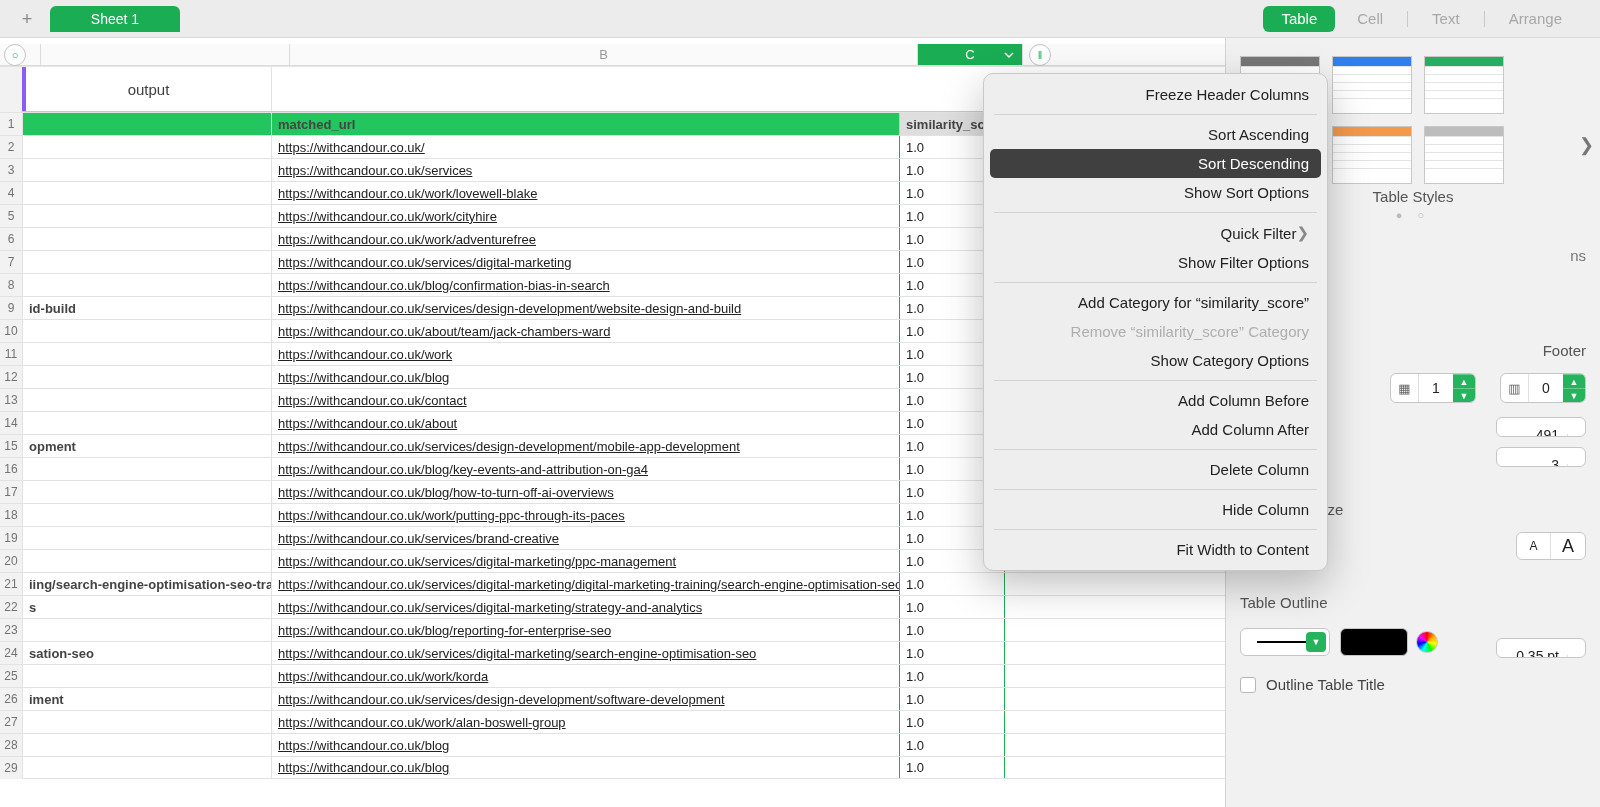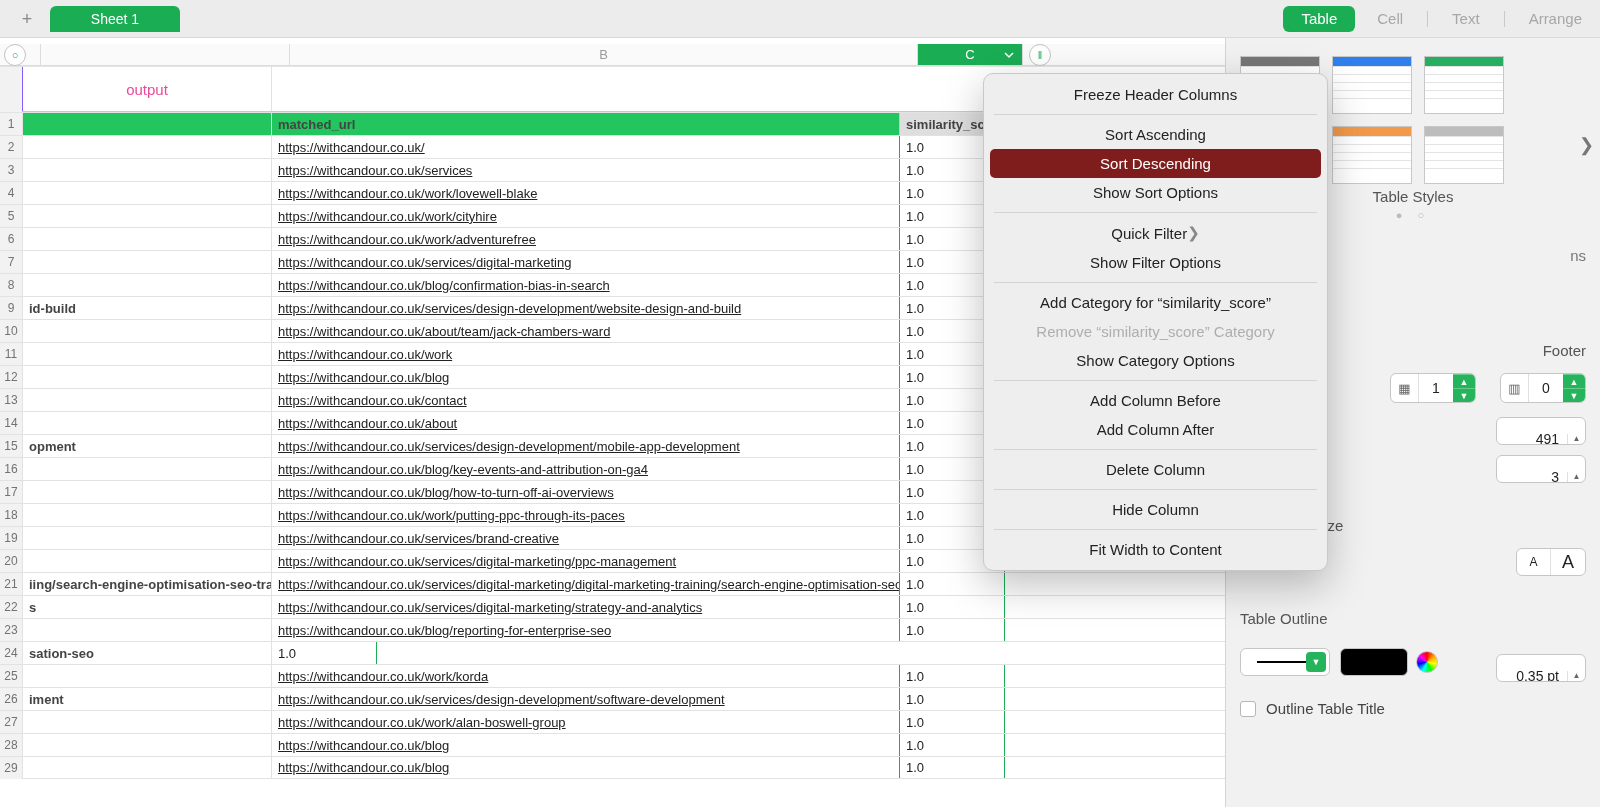--- a/index.html
+++ b/index.html
@@ -37,20 +37,21 @@
     padding: 0 30px;
     border-radius: 6px;
     display: flex; align-items: center; justify-content: center;
     font-size: 14px; font-weight: 500;
     border-bottom-left-radius: 0;
     border-bottom-right-radius: 0;
   }
   .toolbar-spacer { flex: 1; }
   .format-tabs {
     display: flex; align-items: center; gap: 4px;
+    padding-right: 20px;
     height: 100%;
   }
   .ftab {
     padding: 0 18px;
     height: 26px;
     display: flex; align-items: center; justify-content: center;
     font-size: 15px;
     color: #a7a7a7;
   }
   .ftab.active {
@@ -149,22 +150,22 @@
   .title-row {
     height: 46px;
     display: flex;
     border-bottom: 1px solid #c8c8c8;
     border-top: 1px solid #e5e5e5;
   }
   .title-row .cA {
     width: 250px;
     display:flex;align-items:center;justify-content:center;
     border-right:1px solid #e2e2e2;
-    border-left:1px solid #8b5cf6;
-    font-size:15px;color:#ec4899;
+    border-left:4px solid #8b5cf6;
+    font-size:15px;color:#404040;
     background:#fff;
   }
   .title-row .empty-rest{ flex:1; background:#fff;}
 
   .row {
     height: 23px;
     display: flex;
     border-top: 1px solid #e2e2e2;
     font-size: 13px;
   }
@@ -198,23 +199,23 @@
     border: 1px solid #c8c8c8;
     border-radius: 10px;
     box-shadow: 0 14px 40px rgba(0,0,0,0.25);
     padding: 6px;
     font-size: 15px;
     color: #222;
   }
   .cm-item {
     padding: 6px 12px;
     border-radius: 5px;
-    display:flex;align-items:center;justify-content:center;
-  }
-  .cm-item.highlight { background: #7f1d1d; color: #fff; }
+    display:flex;align-items:center;justify-content:flex-end;
+  }
+  .cm-item.highlight { background: #404040; color: #fff; }
   .cm-item.disabled { color: #aeaeae; }
   .cm-sep { height:1px; background:#d3d3d3; margin:5px 4px; }
   .cm-chevron { color:#888; }
 
   
   .styles-row {
     display:flex; gap:12px; flex-wrap:wrap;
     margin-bottom:4px;
   }
   .style-swatch {
@@ -240,21 +241,21 @@
   }
   .stepper .icon { width:28px; display:flex;align-items:center;justify-content:center;color:#666; border-right:1px solid #e0e0e0; height:100%; }
   .stepper .val { width:34px; text-align:center; font-size:14px; }
   .stepper .btns {
     width:22px; height:100%; background:#25b35c;
     display:flex;flex-direction:column;
   }
   .stepper .btns div{flex:1;color:#fff;font-size:9px;display:flex;align-items:center;justify-content:center;border-top:1px solid rgba(255,255,255,.3);}
   .numbox {
     display:flex;align-items:center;
-    border:1px solid #c6c6c6;border-radius:6px;height:28px;background:#fff;
+    border:1px solid #c6c6c6;border-radius:6px;height:20px;background:#fff;
     padding:16px 0 0 0; overflow:hidden; margin-left:auto;
   }
   .numbox .val{ width:70px; text-align:right; padding-right:8px; font-size:14px;}
   .numbox .spin{ width:18px;height:100%;display:flex;flex-direction:column;border-left:1px solid #e0e0e0;}
   .numbox .spin div{flex:1;display:flex;align-items:center;justify-content:center;font-size:8px;color:#666;}
   .outline-row { display:flex; align-items:center; gap:10px; margin-top:10px; }
   .line-style {
     width:90px;height:28px;border:1px solid #c6c6c6;border-radius:6px;background:#fff;
     display:flex;align-items:center;justify-content:center;position:relative;
   }
@@ -515,20 +516,23 @@
           </div>
           <div class="row">
             <div class="cellA"></div>
             <div class="cellB">
               <span class="link">https://withcandour.co.uk/blog/reporting-for-enterprise-seo</span>
             </div>
             <div class="cellC">1.0</div>
           </div>
           <div class="row">
             <div class="cellA">sation-seo</div>
+            <div class="cellB">
+              <span class="link">https://withcandour.co.uk/services/digital-marketing/search-engine-optimisation-seo</span>
+            </div>
             <div class="cellC">1.0</div>
           </div>
           <div class="row">
             <div class="cellA"></div>
             <div class="cellB">
               <span class="link">https://withcandour.co.uk/work/korda</span>
             </div>
             <div class="cellC">1.0</div>
           </div>
           <div class="row">

